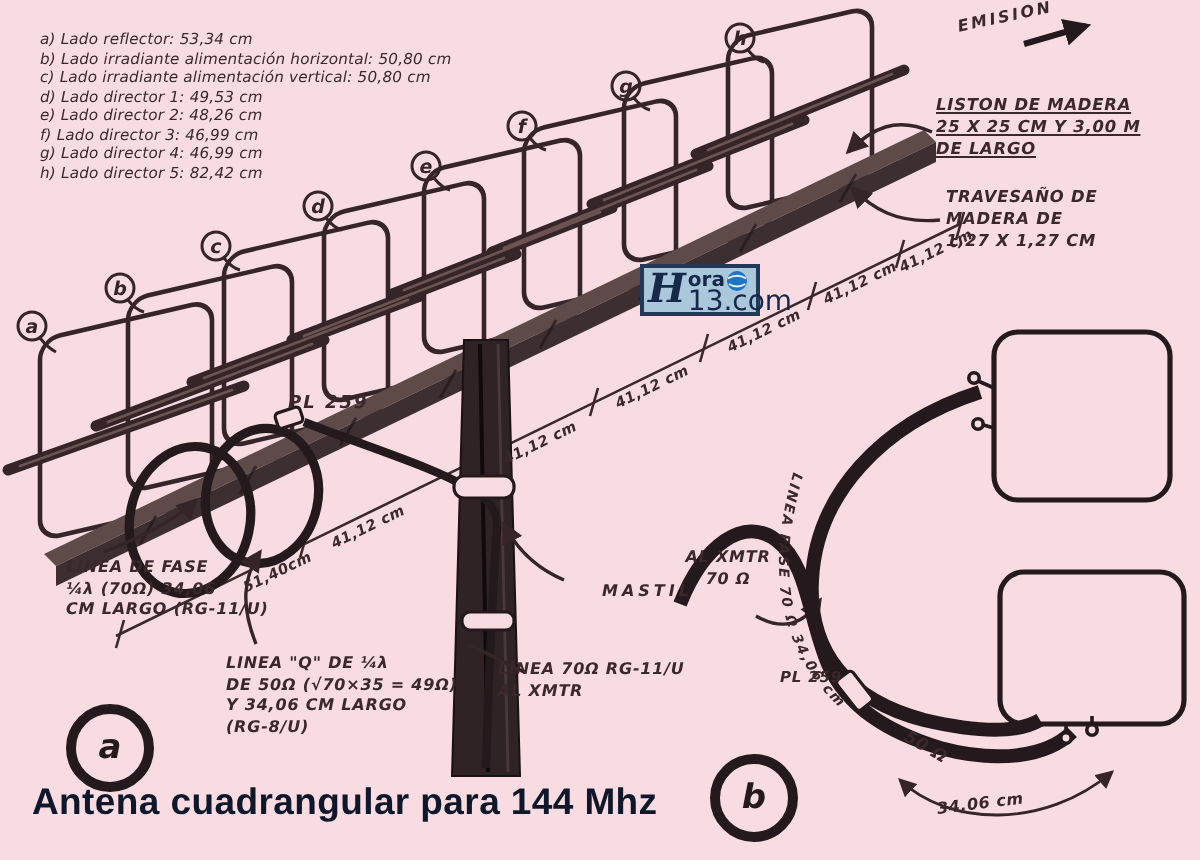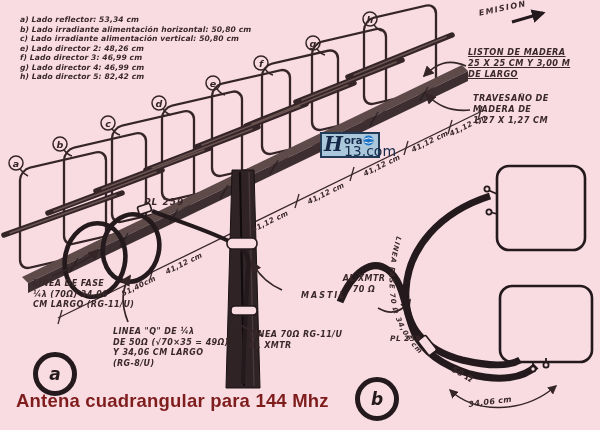--- a/index.html
+++ b/index.html
@@ -1,21 +1,21 @@
 <!DOCTYPE html>
 <html><head>
 <meta charset="utf-8">
 <style>
   html,body{margin:0;padding:0;}
   #canvas{position:relative;width:600px;height:430px;background:#f8dce2;overflow:hidden;
           font-family:"DejaVu Sans",sans-serif;color:#352528;}
   #art{position:absolute;left:0;top:0;}
   .txt{position:absolute;white-space:pre-line;color:#3a282b;}
   .hand{font-style:italic;font-weight:bold;font-size:8px;letter-spacing:.4px;line-height:1.32;}
-  #legend{left:20px;top:15px;font-style:italic;font-weight:700;font-size:7.6px;
+  #legend{left:20px;top:15px;font-style:italic;font-weight:400;font-size:7.6px;
           line-height:9.5px;letter-spacing:.1px;white-space:normal;}
   #emission{left:478px;top:9px;transform:rotate(-12deg);transform-origin:0 0;
             font-size:8px;letter-spacing:1.4px;}
   #note-liston{left:468px;top:47px;font-size:8.2px;text-decoration:underline;}
   #note-travesano{left:473px;top:93px;font-size:8.2px;}
   #note-linea-fase{left:8px;top:279px;margin-left:25px;}
   #note-linea-q{left:113px;top:327px;}
   #note-mastil{left:261px;top:291px;letter-spacing:2px;margin-left:40px;}
   #note-linea70{left:249px;top:330px;}
   #pl259-main{left:144px;top:197px;font-size:9px;letter-spacing:1px;}
@@ -26,21 +26,21 @@
   #dim0{left:120px;top:290px;} #dim1{left:164px;top:268px;} #dim2{left:250px;top:226px;}
   #dim3{left:306px;top:198px;} #dim4{left:362px;top:170px;} #dim5{left:410px;top:146px;}
   #dim6{left:448px;top:130px;}
   #dimb{left:468px;top:400px;transform:rotate(-7deg);font-size:8px;}
   #ohm50{left:455px;top:364px;transform:rotate(30deg);font-size:8.5px;}
   .ring{position:absolute;width:34px;height:34px;border:5px solid #241a1d;border-radius:50%;
         display:flex;align-items:center;justify-content:center;
         font-weight:bold;font-style:italic;font-size:17px;color:#241a1d;}
   #marker-a{left:33px;top:352px;} #marker-b{left:355px;top:377px;}
   #caption{left:16px;top:390px;font-family:"Liberation Sans","DejaVu Sans",sans-serif;
-           font-weight:bold;font-size:18.5px;letter-spacing:.2px;color:#7f1d1d;white-space:nowrap;}
+           font-weight:bold;font-size:18.5px;letter-spacing:.2px;color:#0f172a;white-space:nowrap;}
   #watermark{left:320px;top:132px;width:60px;height:26px;background:#aac7dc;
              border:2px solid #223a55;box-sizing:border-box;display:flex;align-items:center;
              padding:0 2px;color:#16294a;}
   #watermark .wm-h{font-family:"DejaVu Serif",serif;font-weight:bold;font-style:italic;
                    font-size:20px;line-height:20px;margin-top:-2px;}
   #watermark .wm-col{display:flex;flex-direction:column;margin-left:1px;}
   #watermark .wm-row{display:flex;align-items:center;gap:1px;font-weight:bold;font-size:10px;line-height:9px;}
   #watermark .wm-bottom{font-size:14px;line-height:10px;}
 </style>
 </head>
@@ -197,20 +197,21 @@
       <text font-size="7" font-style="italic" font-weight="bold" fill="#3a282b" letter-spacing="1">
         <textPath href="#bcurve" startOffset="4">LINEA FASE 70 Ω 34,06 cm</textPath>
       </text>
     </g>
   </svg>
 
   <div class="txt" id="legend">
     <div>a) Lado reflector: 53,34 cm</div>
     <div>b) Lado irradiante alimentación horizontal: 50,80 cm</div>
     <div>c) Lado irradiante alimentación vertical: 50,80 cm</div>
+    <div>d) Lado director 1: 49,53 cm</div>
     <div>e) Lado director 2: 48,26 cm</div>
     <div>f) Lado director 3: 46,99 cm</div>
     <div>g) Lado director 4: 46,99 cm</div>
     <div>h) Lado director 5: 82,42 cm</div>
   </div>
 
   <div class="txt hand" id="emission">EMISION</div>
   <div class="txt hand" id="note-liston">LISTON DE MADERA
 25 X 25 CM Y 3,00 M
 DE LARGO</div>

